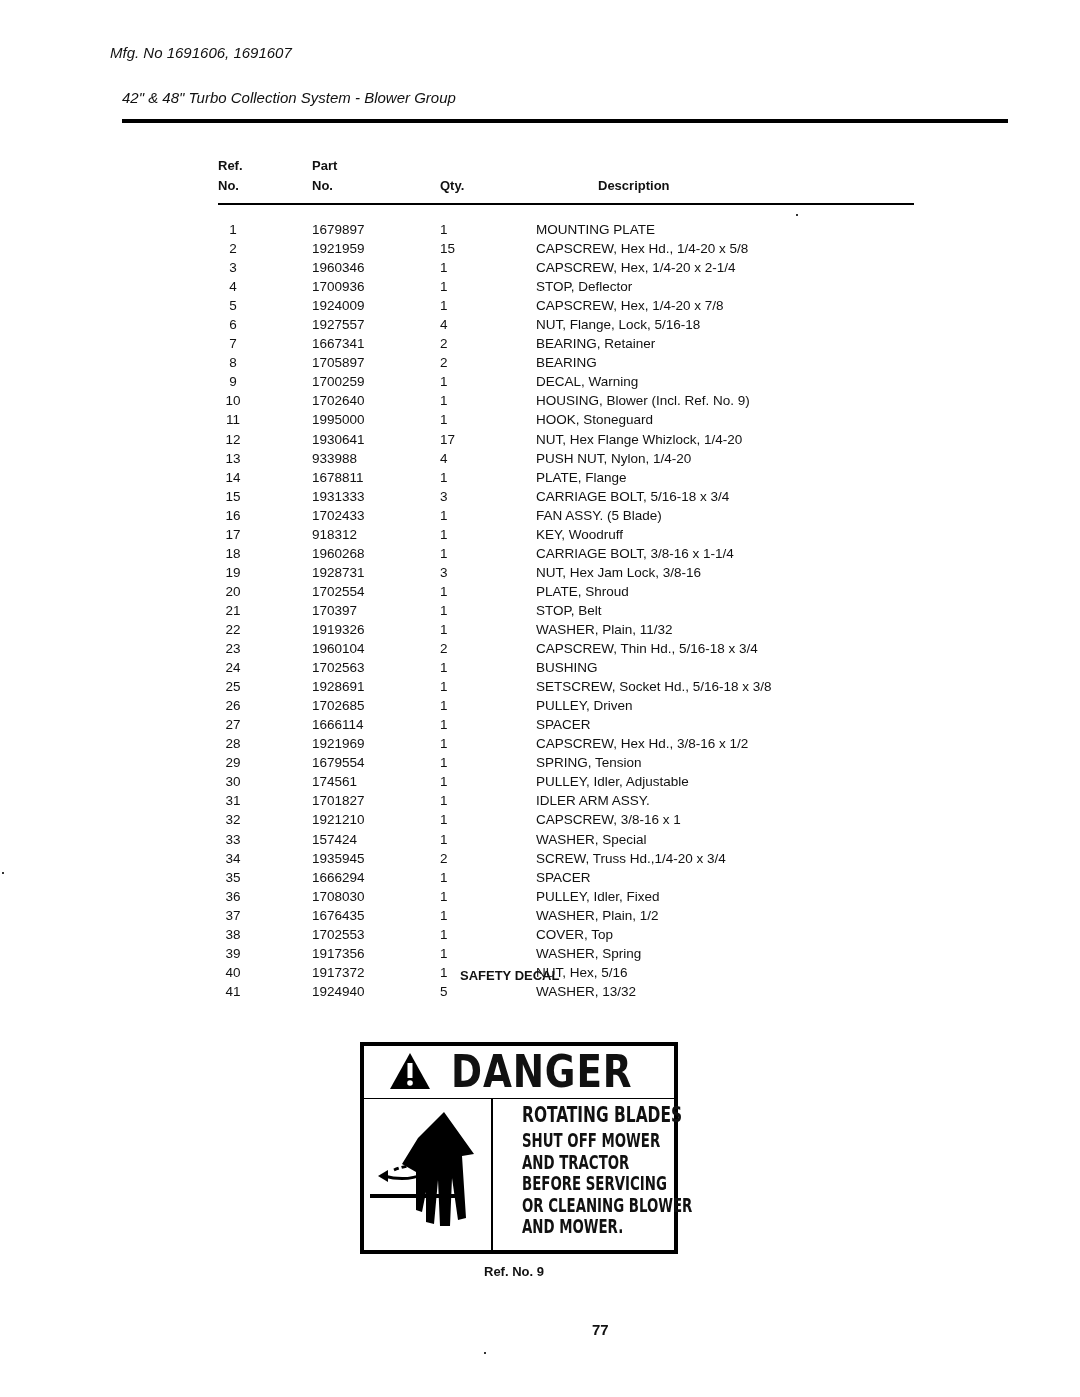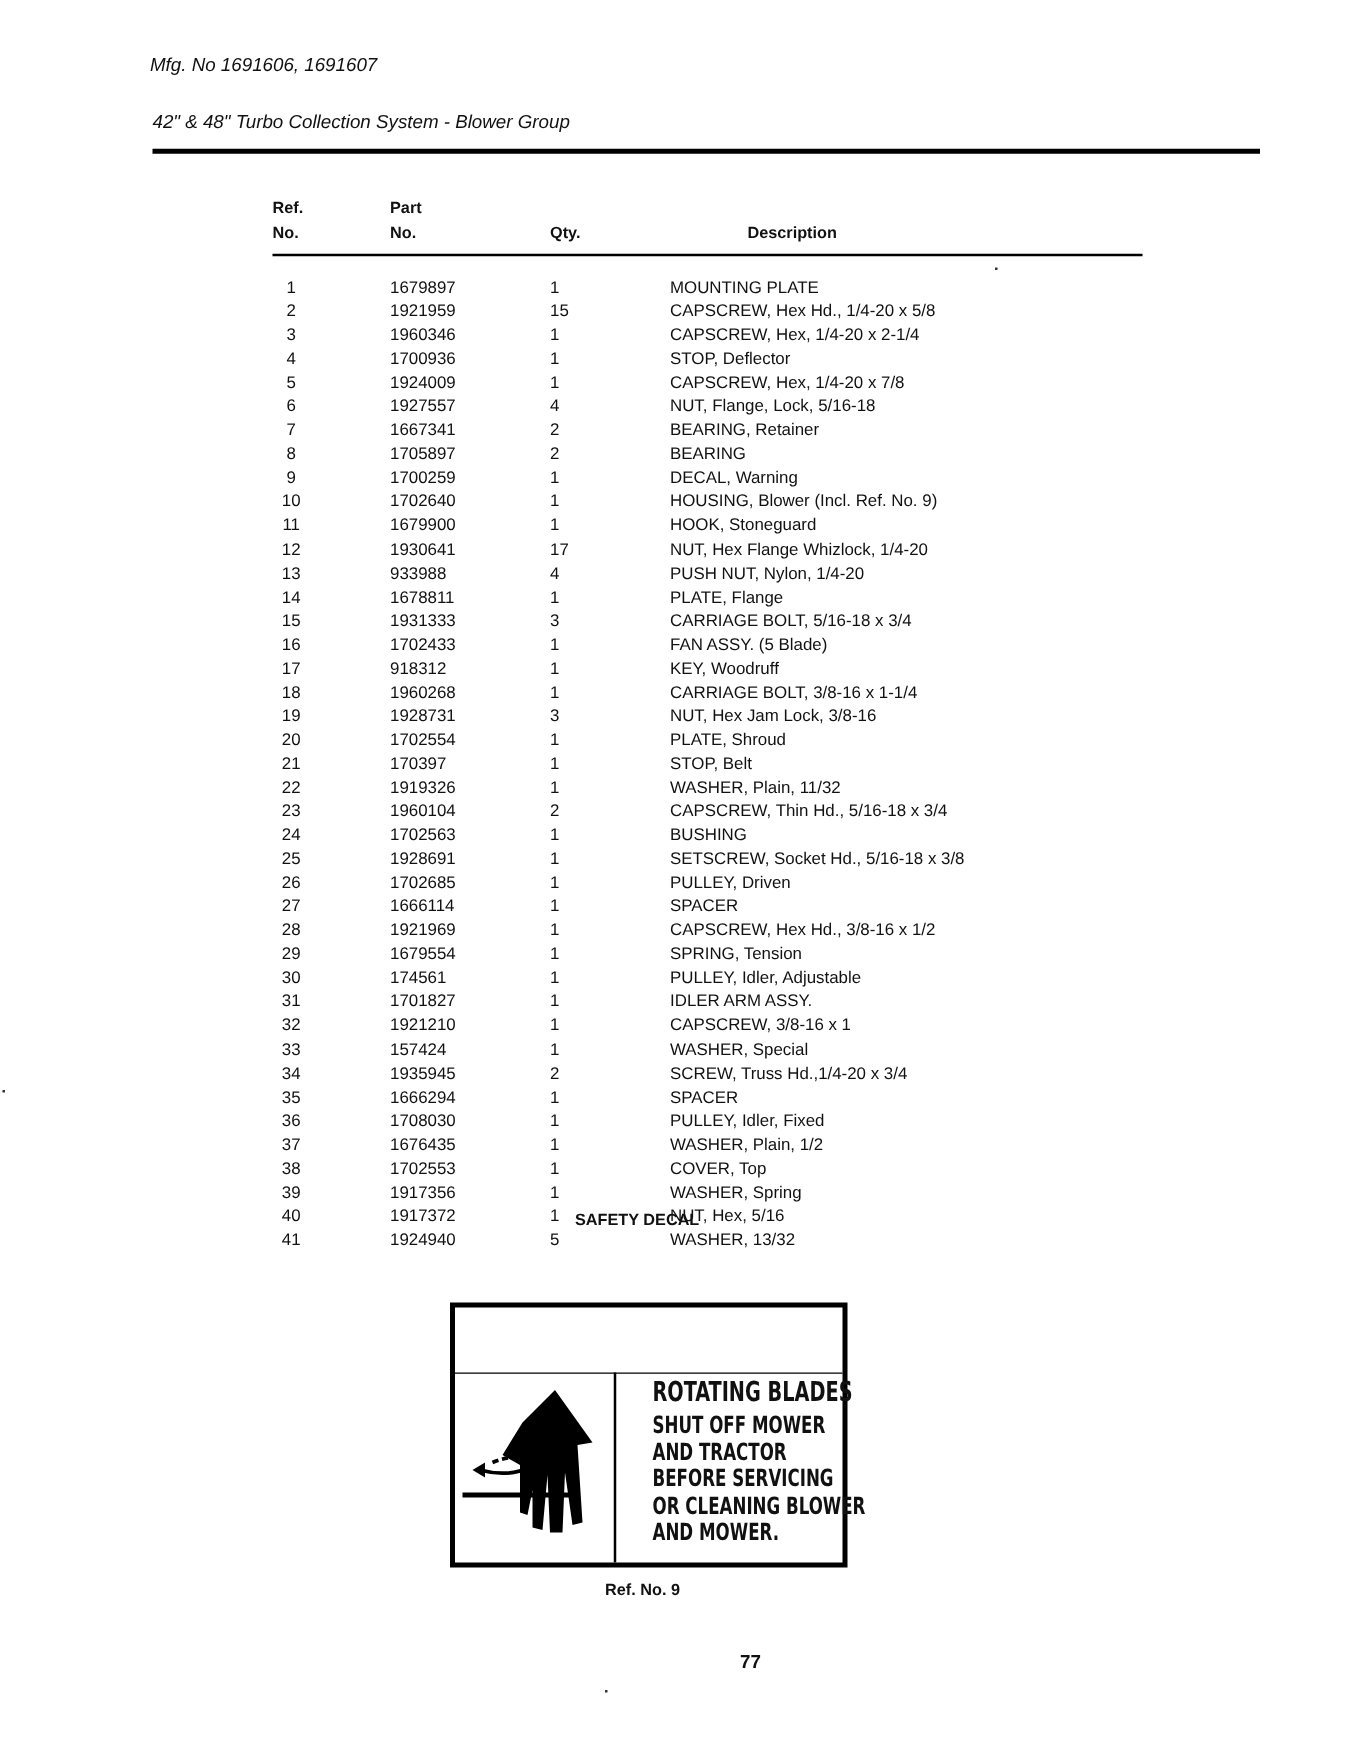--- a/index.html
+++ b/index.html
@@ -1,18 +1,18 @@
 <!DOCTYPE html>
 <html><head>
 <meta charset="utf-8">
 <style>
   html, body { margin: 0; padding: 0; background: #ffffff; }
   body { width: 1080px; height: 1397px; position: relative; overflow: hidden; color: #111; font-family: "Liberation Sans", sans-serif; }
 
-  .mfg { position: absolute; left: 120px; top: 44px; font-size: 15px; font-style: italic; }
+  .mfg { position: absolute; left: 110px; top: 44px; font-size: 15px; font-style: italic; }
   .subtitle { position: absolute; left: 122px; top: 89px; font-size: 15px; font-style: italic; }
   .header-rule { position: absolute; left: 122px; top: 119px; width: 886px; height: 4px; background: #000; }
 
   .table { position: absolute; left: 218px; top: 157px; width: 700px; }
   .thead { position: relative; height: 44px; font-weight: bold; font-size: 13px; }
   .thead span { position: absolute; line-height: 17px; }
   .th-ref1 { left: 0; top: 0; }
   .th-ref2 { left: 0; top: 20px; }
   .th-part1 { left: 94px; top: 0; }
   .th-part2 { left: 94px; top: 20px; }
@@ -119,21 +119,21 @@
       <span class="desc">DECAL, Warning</span>
     </div>
     <div class="row">
       <span class="ref">10</span>
       <span class="part">1702640</span>
       <span class="qty">1</span>
       <span class="desc">HOUSING, Blower (Incl. Ref. No. 9)</span>
     </div>
     <div class="row">
       <span class="ref">11</span>
-      <span class="part">1679900</span>
+      <span class="part">1995000</span>
       <span class="qty">1</span>
       <span class="desc">HOOK, Stoneguard</span>
     </div>
     <div class="row">
       <span class="ref">12</span>
       <span class="part">1930641</span>
       <span class="qty">17</span>
       <span class="desc">NUT, Hex Flange Whizlock, 1/4-20</span>
     </div>
     <div class="row">
@@ -307,20 +307,28 @@
     <div class="row">
       <span class="ref">41</span>
       <span class="part">1924940</span>
       <span class="qty">5</span>
       <span class="desc">WASHER, 13/32</span>
     </div>
   </div>
 
 <div class="decal-caption">SAFETY DECAL</div>
 <div class="decal">
+  <div class="danger-row">
+    <svg class="warn-tri" viewBox="0 0 42 40">
+      <polygon points="21,2 41,38 1,38" fill="#000"></polygon>
+      <rect x="18.5" y="12" width="5" height="15" fill="#fff"></rect>
+      <circle cx="21" cy="32" r="2.8" fill="#fff"></circle>
+    </svg>
+    <span class="danger-word">DANGER</span>
+  </div>
   <div class="decal-hline"></div>
   <div class="decal-vline"></div>
   <svg class="hand" viewBox="0 0 124 126">
 
     <path d="M28 62 q 16 -7 32 -2" stroke="#000" stroke-width="3" fill="none" stroke-dasharray="5,3"></path>
     <path d="M58 66 q -18 8 -40 2" stroke="#000" stroke-width="3" fill="none"></path>
     <polygon points="12,68 22,62 22,74" fill="#000"></polygon>
 
     <rect x="4" y="86" width="86" height="4" fill="#000"></rect>
 

